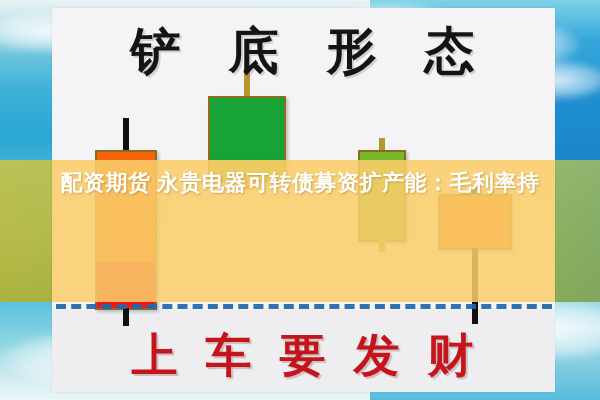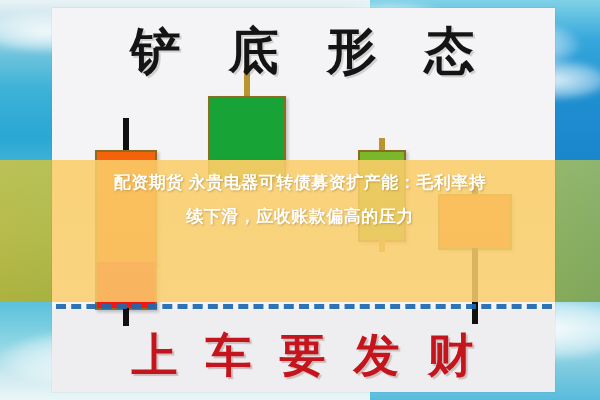--- a/index.html
+++ b/index.html
@@ -209,21 +209,21 @@
         rgba(250,206,108,.86) 100%);
     z-index: 8;
     pointer-events: none;
   }
   .overlay-text {
     position: absolute;
     left: 16px; top: 166px;
     width: 568px;
     z-index: 9;
     text-align: center;
-    font-size: 17px;
+    font-size: 22px;
     font-weight: bold;
     color: #ffffff;
     line-height: 34px;
     letter-spacing: .5px;
     text-shadow: 1px 1px 2px rgba(120,80,0,.35);
   }
   .overlay-text .ln { display: block; }
 </style>
 </head>
 <body>
@@ -288,16 +288,15 @@
     <span>上</span>
     <span>车</span>
     <span>要</span>
     <span>发</span>
     <span>财</span>
   </div>
 
   <div class="overlay-band"></div>
   <div class="overlay-text">
     <span class="ln">配资期货 永贵电器可转债募资扩产能：毛利率持</span>
-    <span class="ln">续下滑，应收账款偏高的压力</span>
   </div>
 
 </div>
 
 </body></html>

